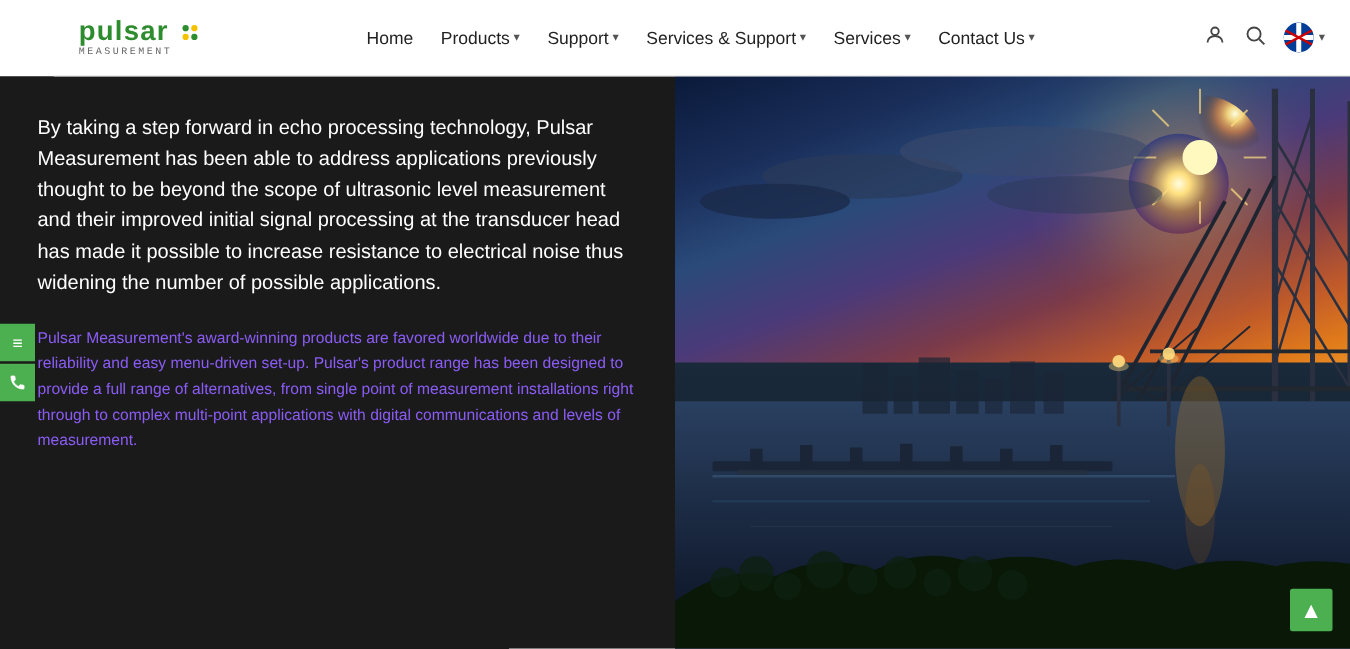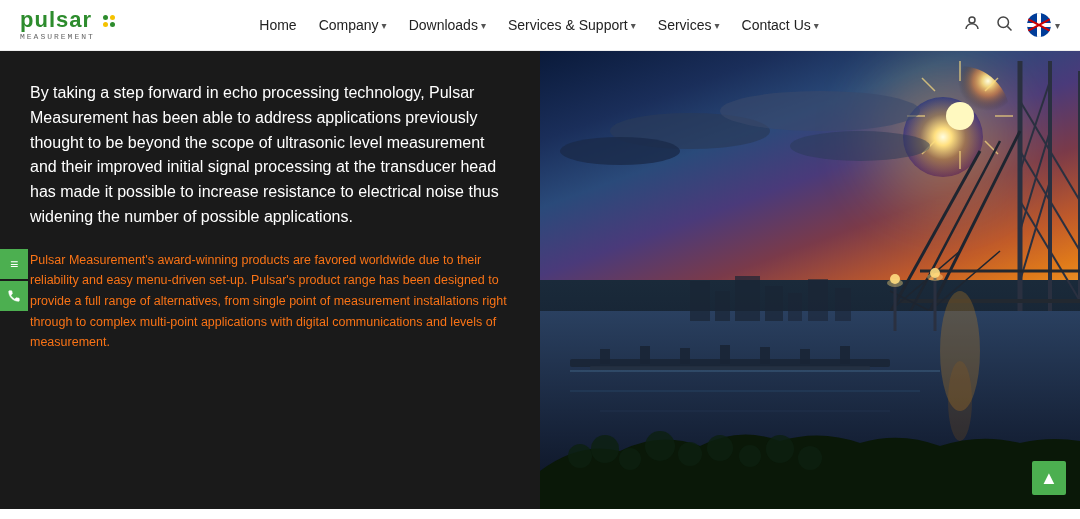--- a/index.html
+++ b/index.html
@@ -3,26 +3,27 @@
   <meta charset="utf-8">
   <style>
     * { margin: 0; padding: 0; box-sizing: border-box; }
     body { font-family: Arial, sans-serif; width: 1080px; height: 519px; overflow: hidden; }
 
     
     .header {
       display: flex;
       align-items: center;
       justify-content: space-between;
-      height: 51px;
+      height: 61px;
       background: #fff;
       padding: 0 20px;
       border-bottom: 1px solid #eee;
       position: relative;
       z-index: 10;
+      margin-left: 43px;
     }
     .logo {
       display: flex;
       align-items: center;
     }
     .logo-text {
       font-size: 22px;
       font-weight: 900;
       color: #2d8c2d;
       letter-spacing: 1px;
@@ -125,21 +126,21 @@
       justify-content: flex-start;
     }
     .hero-text {
       color: #fff;
       font-size: 16px;
       font-weight: 400;
       line-height: 1.55;
       margin-bottom: 20px;
     }
     .body-text {
-      color: #f97316;
+      color: #8b5cf6;
       font-size: 12.5px;
       line-height: 1.65;
       margin-bottom: 18px;
     }
     .info-text {
       color: #ccc;
       font-size: 12.5px;
       line-height: 1.65;
     }
     .contact-link {
@@ -267,25 +268,25 @@
       </div>
       <span class="logo-sub">MEASUREMENT</span>
     </div>
   </div>
 
   <nav class="nav">
     <div class="nav-item">
       <span>Home</span>
     </div>
     <div class="nav-item">
-      <span>Company</span>
+      <span>Products</span>
       <span class="nav-arrow">▾</span>
     </div>
     <div class="nav-item">
-      <span>Downloads</span>
+      <span>Support</span>
       <span class="nav-arrow">▾</span>
     </div>
     <div class="nav-item">
       <span>Services &amp; Support</span>
       <span class="nav-arrow">▾</span>
     </div>
     <div class="nav-item">
       <span>Services</span>
       <span class="nav-arrow">▾</span>
     </div>

